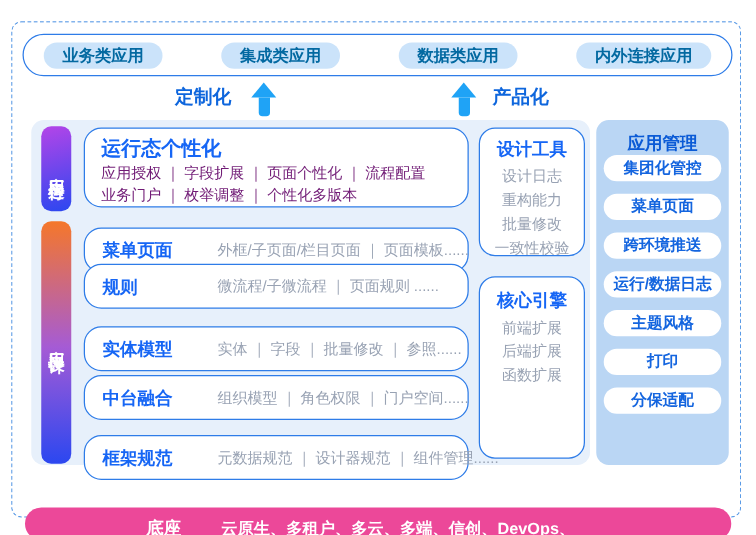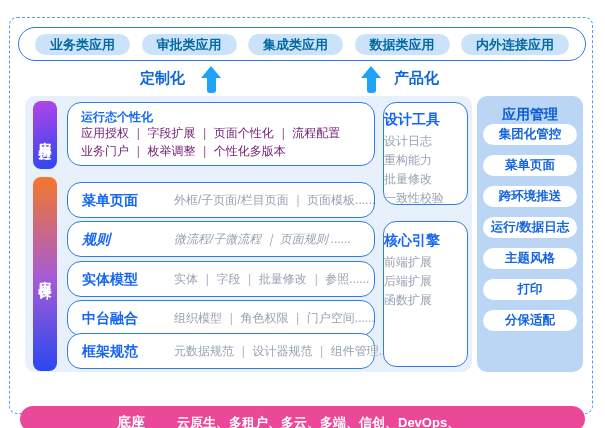--- a/index.html
+++ b/index.html
@@ -38,31 +38,31 @@
   .vbar-runtime{left:33px;top:101px;height:68px;
     background:linear-gradient(165deg,#b445e8 0%,#2b47f0 100%);}
   .vbar-design{left:33px;top:177px;height:194px;
     background:linear-gradient(180deg,#f5772a 0%,#a55bd5 52%,#2b47f0 100%);}
 
   
   .wbox{position:absolute;background:#ffffff;border:1.5px solid #2e7ce8;
     box-sizing:border-box;}
   .runtime-box{left:67px;top:102px;width:308px;height:64px;border-radius:14px;
     padding:7px 13px;}
-  .runtime-box .title{color:#1666f5;font-size:12px;font-weight:bold;line-height:1.2;}
+  .runtime-box .title{color:#1666f5;font-size:16px;font-weight:bold;line-height:1.2;}
   .runtime-box .line{color:#701a75;font-size:12px;line-height:18px;white-space:nowrap;}
 
   .design-row{left:67px;width:308px;height:36px;border-radius:14px;
     display:flex;align-items:center;padding:16px 14px;}
   .design-row .row-title{color:#1666f5;font-size:14px;font-weight:bold;
     width:92px;flex:none;line-height:1;}
   .design-row .row-items{color:#98a2b3;font-size:12px;white-space:nowrap;line-height:1;}
 
   .side-box{width:85px;border-radius:13px;display:flex;flex-direction:column;
-    align-items:flex-start;}
+    align-items:center;}
   .tools-box{left:383px;top:102px;height:103px;padding-top:8px;}
   .engine-box{left:383px;top:221px;height:146px;padding-top:10px;}
   .side-box .title{color:#1666f5;font-size:14px;font-weight:bold;line-height:1.2;
     margin-bottom:4px;}
   .side-box .item{color:#98a2b3;font-size:12px;line-height:19px;white-space:nowrap;}
 
   
   .manage-panel{position:absolute;left:477px;top:96px;width:106px;height:276px;
     background:#bad6f4;border-radius:10px;box-sizing:border-box;
     display:flex;flex-direction:column;align-items:center;padding:10px 6px 8px;}
@@ -82,21 +82,20 @@
 </style>
 </head>
 <body>
 
 <div class="stage">
 
   <div class="dashed-frame"></div>
 
   <div class="apps-bar">
     <span class="app-pill">业务类应用</span>
-    <span class="app-pill">审批类应用</span>
     <span class="app-pill">集成类应用</span>
     <span class="app-pill">数据类应用</span>
     <span class="app-pill">内外连接应用</span>
   </div>
 
   <span class="arrow-label" style="left:140px;">定制化</span>
   <div class="up-arrow" style="left:201px;">
     <div class="head"></div>
     <div class="shaft"></div>
   </div>
@@ -118,33 +117,33 @@
   <div class="wbox runtime-box">
     <div class="title">运行态个性化</div>
     <div class="line">应用授权 ｜ 字段扩展 ｜ 页面个性化 ｜ 流程配置</div>
     <div class="line">业务门户 ｜ 枚举调整 ｜ 个性化多版本</div>
   </div>
 
   <div class="wbox design-row" style="top:182px;">
     <span class="row-title">菜单页面</span>
     <span class="row-items">外框/子页面/栏目页面 ｜ 页面模板......</span>
   </div>
-  <div class="wbox design-row" style="top:221px;font-style:italic;">
+  <div class="wbox design-row" style="top:211px;">
     <span class="row-title">规则</span>
     <span class="row-items">微流程/子微流程 ｜ 页面规则 ......</span>
   </div>
   <div class="wbox design-row" style="top:261px;">
     <span class="row-title">实体模型</span>
     <span class="row-items">实体 ｜ 字段 ｜ 批量修改 ｜ 参照......</span>
   </div>
   <div class="wbox design-row" style="top:300px;">
     <span class="row-title">中台融合</span>
     <span class="row-items">组织模型 ｜ 角色权限 ｜ 门户空间......</span>
   </div>
-  <div class="wbox design-row" style="top:333px;">
+  <div class="wbox design-row" style="top:348px;">
     <span class="row-title">框架规范</span>
     <span class="row-items">元数据规范 ｜ 设计器规范 ｜ 组件管理......</span>
   </div>
 
   <div class="wbox side-box tools-box">
     <div class="title">设计工具</div>
     <div class="item">设计日志</div>
     <div class="item">重构能力</div>
     <div class="item">批量修改</div>
     <div class="item">一致性校验</div>

